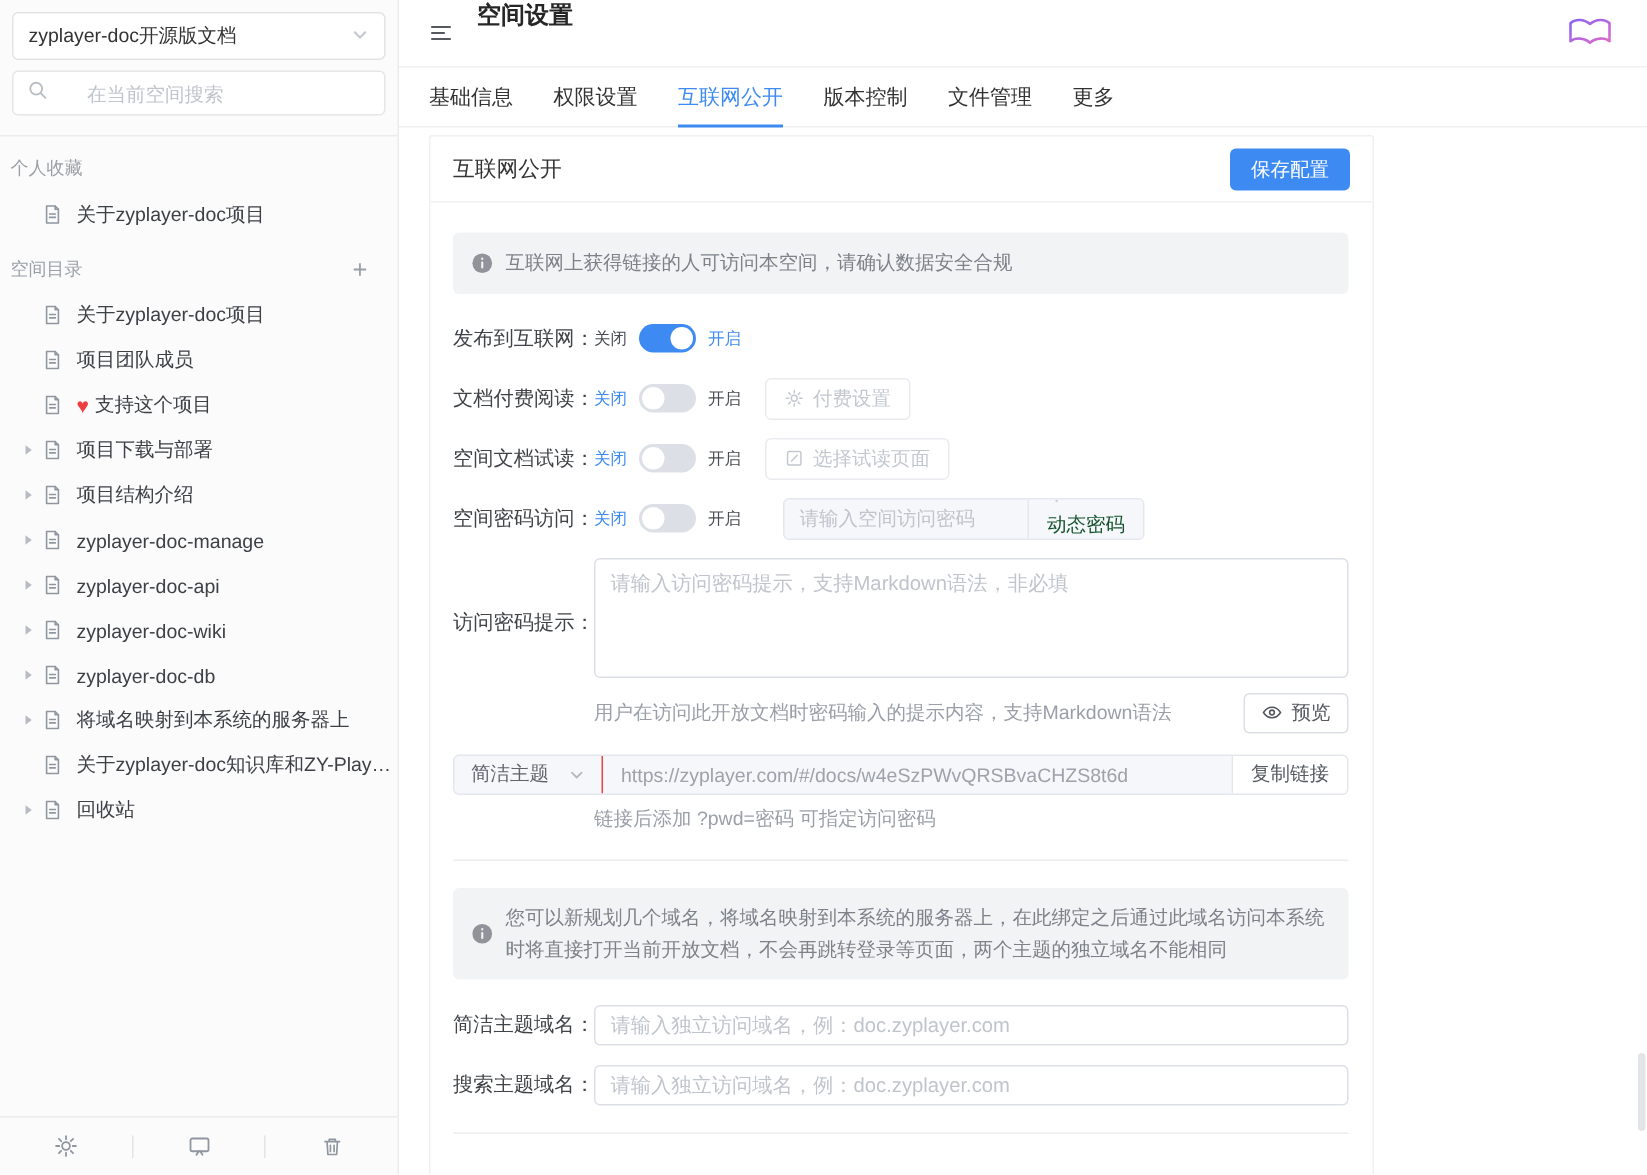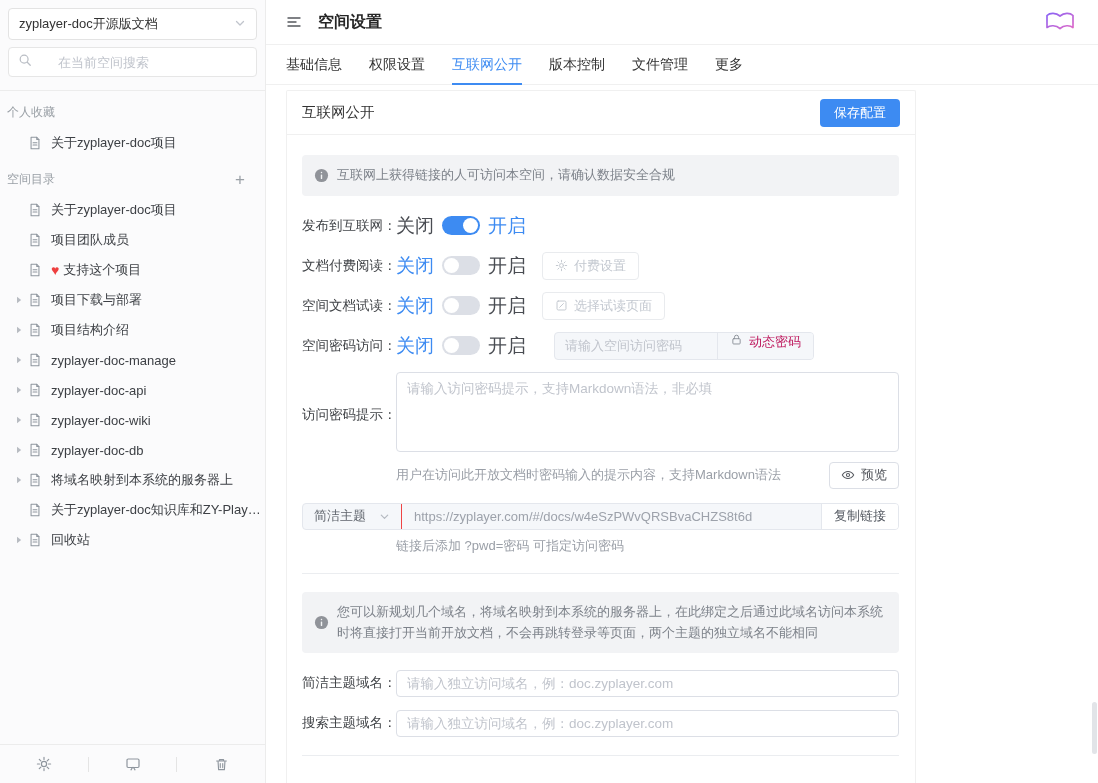--- a/index.html
+++ b/index.html
@@ -32,21 +32,21 @@
   .caret-slot{ width:13px; min-width:13px; display:flex; align-items:center; }
   .tree-icon{ width:15px; min-width:15px; height:15px; margin-right:8px; display:flex; align-items:center; }
   .heart{ color:#ee3f3f; margin-right:4px; font-size:14px; }
   .tree-label{ overflow:hidden; text-overflow:ellipsis; }
   .sidebar-footer{ margin-top:auto; border-top:1px solid #ececec; height:39px; display:flex; align-items:center; }
   .footer-cell{ flex:1; display:flex; justify-content:center; align-items:center; height:100%; cursor:pointer; }
   .footer-sep{ width:1px; height:15px; background:#e4e4e4; }
 
   
   .main{ flex:1; display:flex; flex-direction:column; background:#fff; min-width:0; }
-  .topbar{ height:45px; display:flex; align-items:center; padding:0 20px; border-bottom:1px solid var(--border); }
+  .topbar{ height:45px; display:flex; padding:0 20px; border-bottom:1px solid var(--border); }
   .menu-btn{ margin-right:16px; display:flex; align-items:center; cursor:pointer; }
   .page-title{ font-size:16px; font-weight:bold; color:#262626; margin:0; }
   .logo{ margin-left:auto; display:flex; align-items:center; }
 
   .tabs{ height:40px; display:flex; align-items:stretch; padding:0 20px; gap:27px;
          border-bottom:1px solid var(--border); font-size:14px; color:#333; }
   .tab{ display:flex; align-items:center; cursor:pointer; position:relative; }
   .tab.active{ color:var(--accent); }
   .tab.active::after{ content:""; position:absolute; left:0; right:0; bottom:-1px; height:2px; background:var(--accent); }
 
@@ -62,40 +62,40 @@
 
   .alert{ background:#f2f3f5; border-radius:4px; padding:10px 12px; display:flex; gap:8px; align-items:center;
           color:#7d828a; font-size:13px; line-height:1.6; margin-bottom:16px; }
   .alert svg{ flex:none; }
 
   .form-row{ display:flex; align-items:center; margin-bottom:12px; min-height:28px; }
   .form-row.top{ align-items:flex-start; }
   .form-label{ width:94px; min-width:94px; text-align:right; font-size:13.5px; color:#404347; white-space:nowrap; }
   .form-row.top .form-label{ padding-top:6px; }
 
-  .tg-label{ font-size:19px; margin:0 0 0 0; }
+  .tg-label{ font-size:11px; margin:0 0 0 0; }
   .lbl-active{ color:var(--accent); }
   .lbl-inactive{ color:#494c52; }
   .switch{ width:38px; height:19px; border-radius:10px; position:relative; margin:0 8px; cursor:pointer; flex:none; }
   .switch.on{ background:var(--accent); }
   .switch.off{ background:#dcdfe6; }
   .switch .knob{ width:15px; height:15px; border-radius:50%; background:#fff; position:absolute; top:2px; }
   .switch.on .knob{ right:2px; }
   .switch.off .knob{ left:2px; }
 
   .ghost-btn{ margin-left:16px; height:28px; padding:0 12px; border:1px solid #e9ebee; background:#fff;
               border-radius:4px; color:#c3c8d0; font-size:13px; display:flex; align-items:center; gap:6px;
               cursor:not-allowed; font-family:inherit; }
   .pw-group{ margin-left:28px; display:flex; height:28px; border:1px solid #e4e7ed; border-radius:4px;
              overflow:hidden; background:#f5f7fa; align-items:stretch; }
   .pw-group input{ width:162px; border:none; outline:none; background:transparent; padding:0 10px;
                    font-size:13px; color:#606266; font-family:inherit; }
   .pw-group input::placeholder{ color:#c0c4cc; }
   .pw-btn{ display:flex; gap:6px; padding:0 12px; border-left:1px solid #e4e7ed;
-           color:#be185d; font-size:13px; background:#f5f7fa; cursor:not-allowed; }
+           color:#14532d; font-size:13px; background:#f5f7fa; cursor:not-allowed;flex-direction:column; }
 
   textarea.hint-area{ flex:1; height:80px; border:1px solid var(--input-border); border-radius:4px;
                       padding:7px 10px; font-size:13.5px; resize:none; color:#333; outline:none; font-family:inherit; }
   textarea.hint-area::placeholder{ color:#c0c4cc; }
 
   .tip-row{ display:flex; align-items:center; margin:0 0 14px 94px; }
   .tip{ color:var(--muted); font-size:13px; }
   .preview-btn{ margin-left:auto; height:27px; padding:0 11px; border:1px solid var(--input-border); border-radius:4px;
                 background:#fff; color:#55585e; font-size:13px; display:flex; align-items:center; gap:6px;
                 cursor:pointer; font-family:inherit; }

